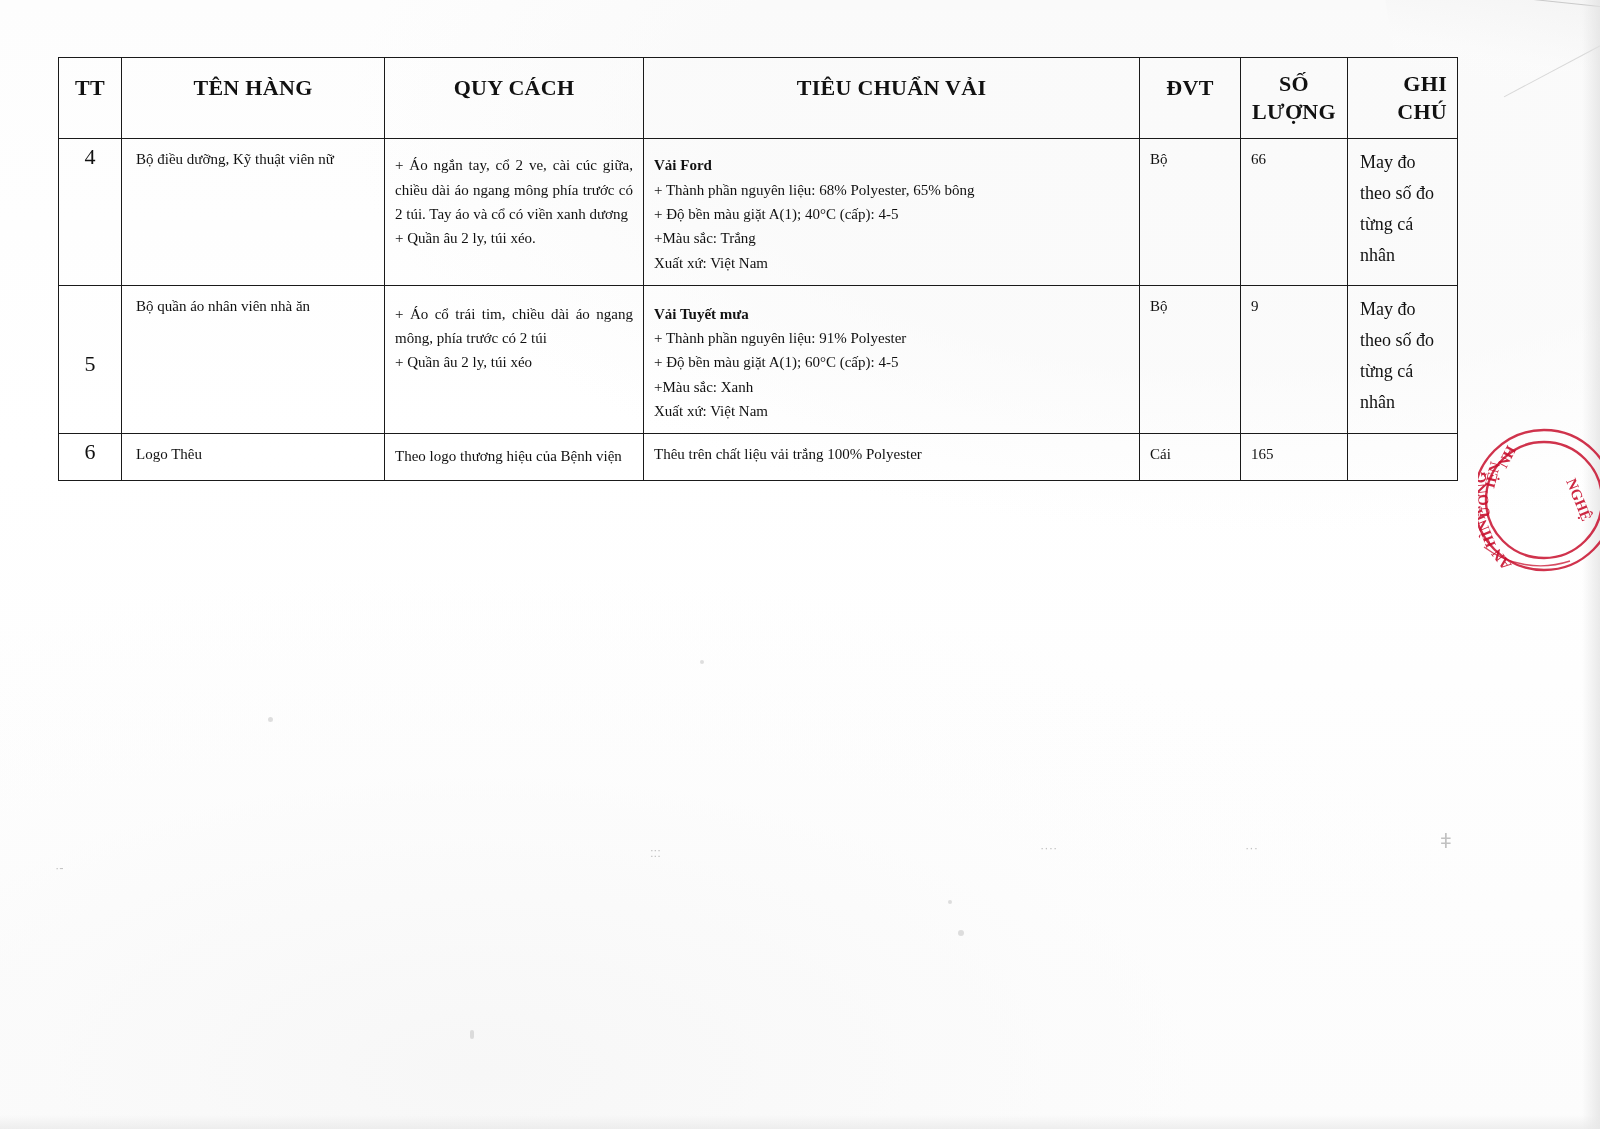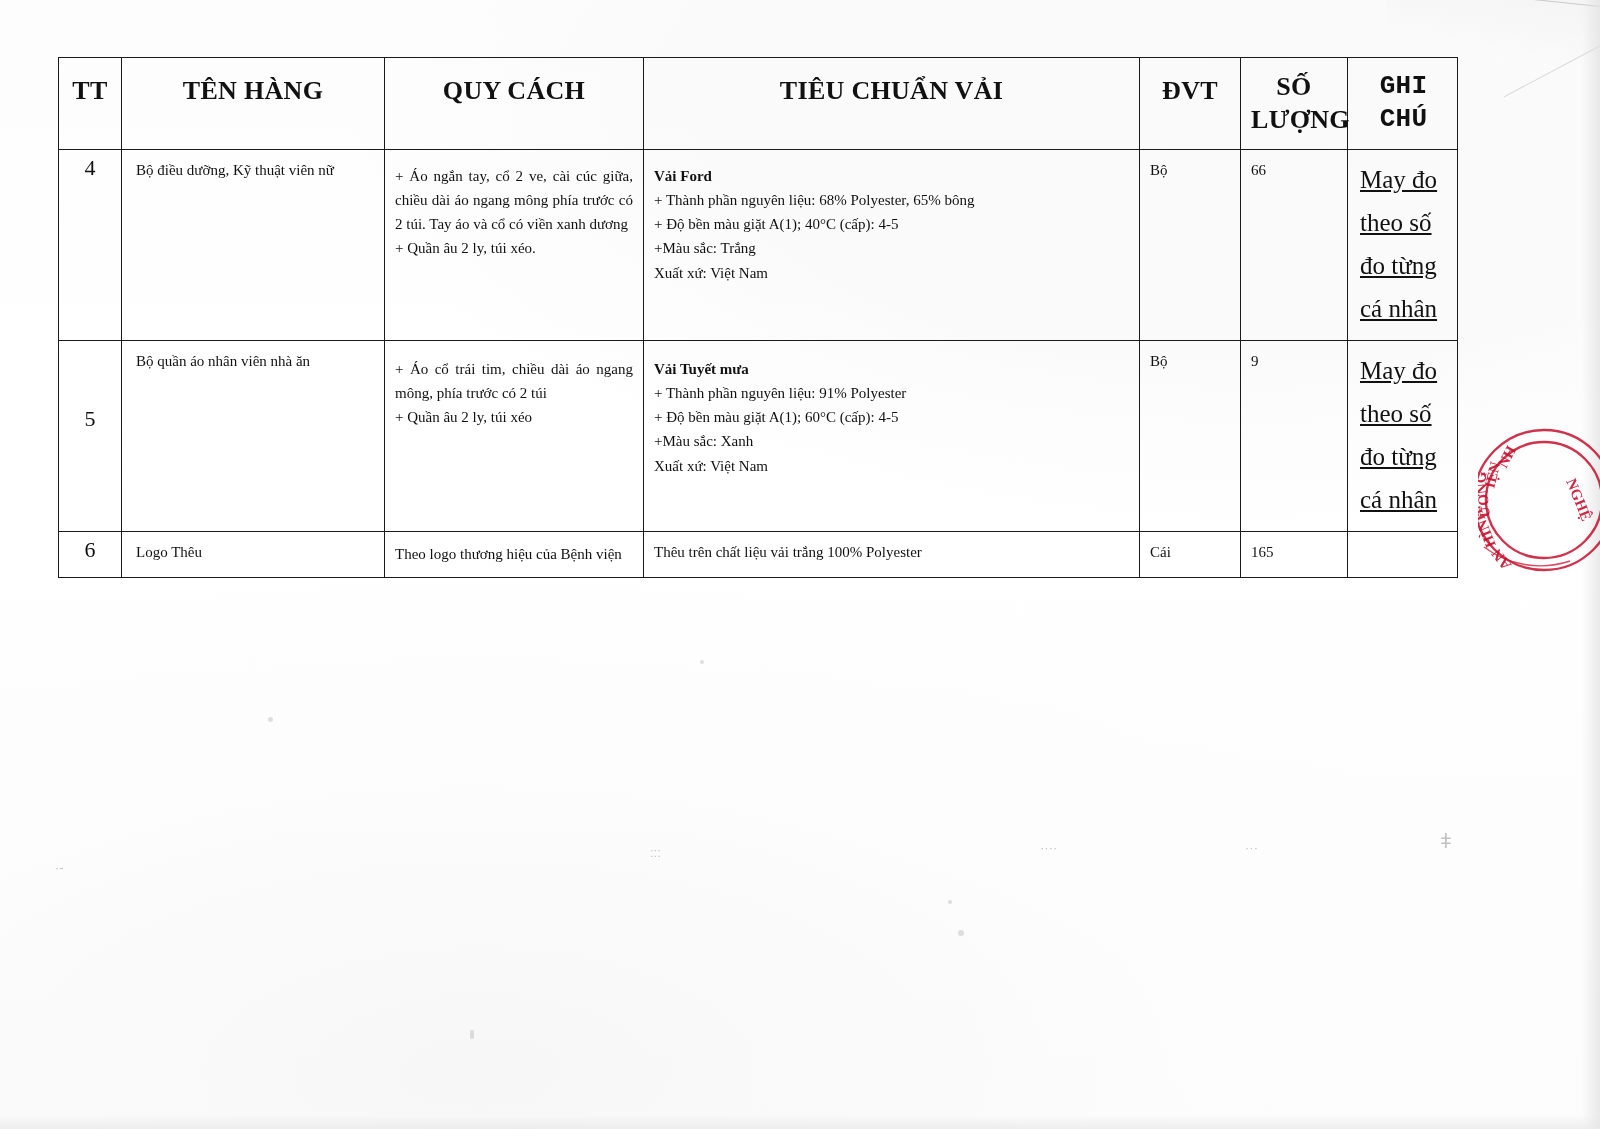--- a/index.html
+++ b/index.html
@@ -105,21 +105,21 @@
   .cell {
     padding: 8px 10px 10px 10px;
     font-size: 15px;
     line-height: 1.62;
   }
 
   
   thead th .cell {
     font-weight: bold;
     letter-spacing: .3px;
-    font-size: 26px;
+    font-size: 22px;
     text-align: center;
     padding-top: 12px;
     padding-bottom: 12px;
   }
   th.h-tt  { width: 62px; }
   th.h-ten { width: 262px; }
   th.h-quy { width: 258px; margin-left: 21px; }
   th.h-tieu{ width: 495px; }
   th.h-dvt { width: 100px; }
   th.h-sl  { width: 106px; }
@@ -137,23 +137,22 @@
 
   .num .cell {
     text-align: center;
     font-size: 22px;
     padding-top: 0;
   }
 
   td.v-middle { vertical-align: middle; }
 
   .ghi .cell {
-    font-size: 25px;
+    font-size: 18px;
     line-height: 1.72;
-    text-decoration: underline;
   }
 
   
   .stamp {
     position: absolute;
     left: 1478px;
     top: 425px;
     width: 132px;
     height: 150px;
     pointer-events: none;
@@ -211,21 +210,21 @@
           <th class="h-dvt">
             <div class="cell">ĐVT</div>
           </th>
           <th class="h-sl">
             <div class="cell two-line">
               <div>SỐ</div>
               <div>LƯỢNG</div>
             </div>
           </th>
           <th class="h-ghi h-left">
-            <div class="cell two-line" style="text-align:center;font-family:Liberation Mono, monospace;">
+            <div class="cell two-line" style="text-align:right;">
               <div>GHI</div>
               <div>CHÚ</div>
             </div>
           </th>
         </tr>
       </thead>
       <tbody>
 
         <tr>
           <td class="num v-middle">

